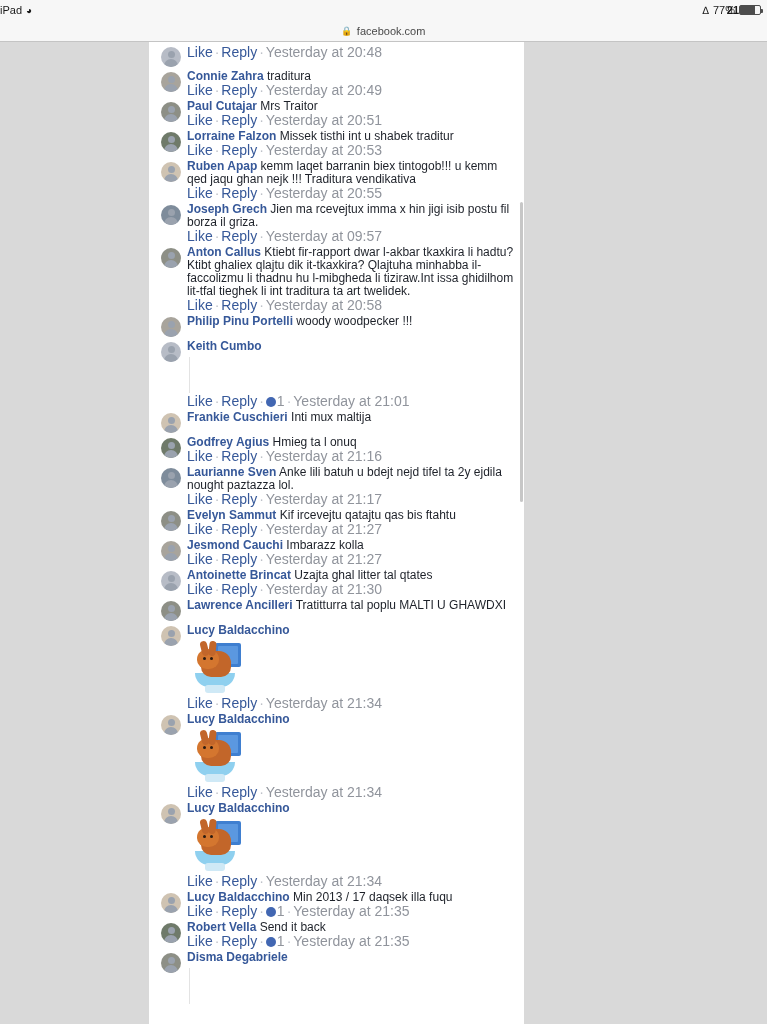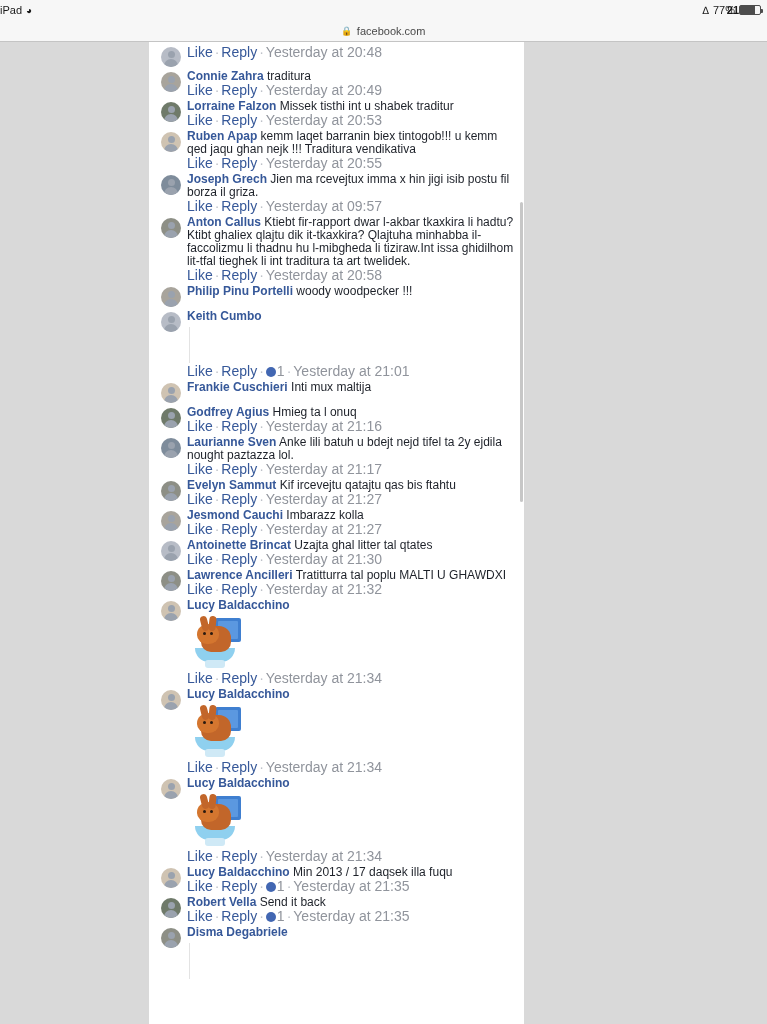--- a/index.html
+++ b/index.html
@@ -180,20 +180,30 @@
           <div class="avatar av-b">
             <i></i>
             <b></b>
           </div>
           <div class="body">
             <div class="ctext"><span class="cname">Connie Zahra</span><span> traditura</span></div>
             <div class="actions"><a>Like</a><span class="sep">·</span><a>Reply</a><span class="sep">·</span><span>Yesterday at 20:49</span></div>
           </div>
         </div>
         <div class="comment">
+          <div class="avatar av-c">
+            <i></i>
+            <b></b>
+          </div>
+          <div class="body">
+            <div class="ctext"><span class="cname">Paul Cutajar</span><span> Mrs Traitor</span></div>
+            <div class="actions"><a>Like</a><span class="sep">·</span><a>Reply</a><span class="sep">·</span><span>Yesterday at 20:51</span></div>
+          </div>
+        </div>
+        <div class="comment">
           <div class="avatar av-d">
             <i></i>
             <b></b>
           </div>
           <div class="body">
             <div class="ctext"><span class="cname">Lorraine Falzon</span><span> Missek tisthi int u shabek traditur</span></div>
             <div class="actions"><a>Like</a><span class="sep">·</span><a>Reply</a><span class="sep">·</span><span>Yesterday at 20:53</span></div>
           </div>
         </div>
         <div class="comment">
@@ -305,21 +315,20 @@
             <div class="actions"><a>Like</a><span class="sep">·</span><a>Reply</a><span class="sep">·</span><span>Yesterday at 21:30</span></div>
           </div>
         </div>
         <div class="comment">
           <div class="avatar av-c">
             <i></i>
             <b></b>
           </div>
           <div class="body">
             <div class="ctext"><span class="cname">Lawrence Ancilleri</span><span> Tratitturra tal poplu MALTI U GHAWDXI</span></div>
-            <div class="actions"><a>Like</a><span class="sep">·</span><a>Reply</a><span class="sep">·</span><span>Yesterday at 21:32</span></div>
           </div>
         </div>
         <div class="comment">
           <div class="avatar av-e">
             <i></i>
             <b></b>
           </div>
           <div class="body">
             <div class="ctext"><span class="cname">Lucy Baldacchino</span></div>
             <div class="sticker">

